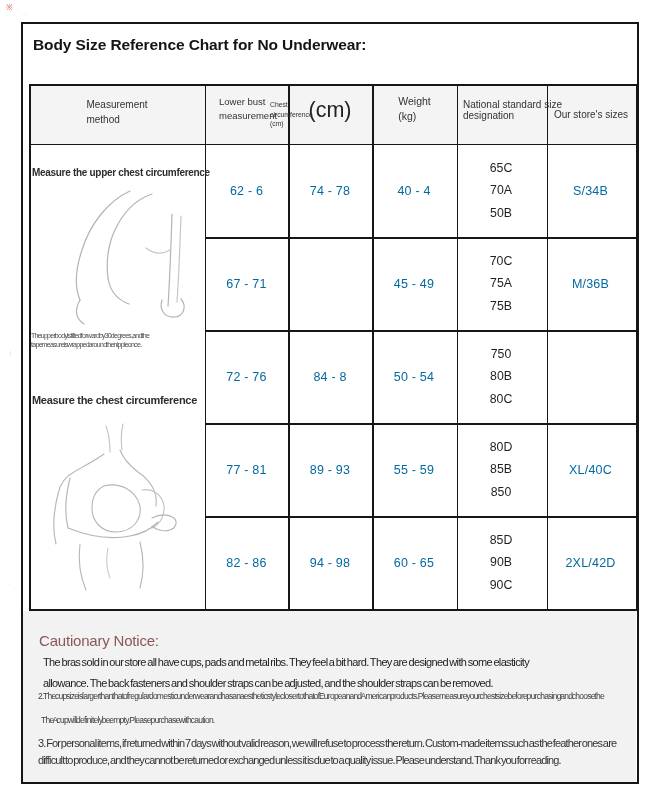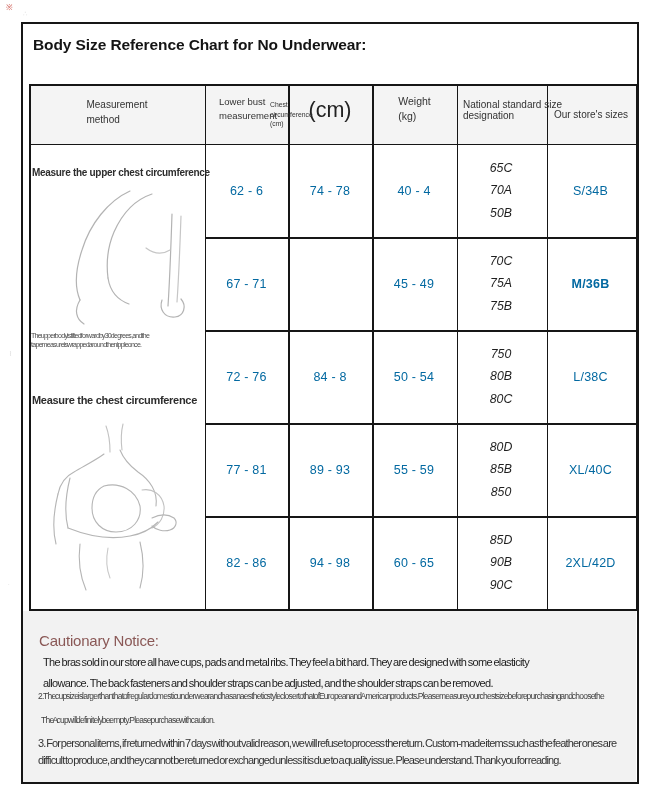--- a/index.html
+++ b/index.html
@@ -14,21 +14,21 @@
   #header-bg{left:29px;top:84px;width:607px;height:60px;background:#f4f4f4;}
   #notice-bg{left:23px;top:611px;width:613px;height:171px;background:#f2f2f2;}
   .vline{width:1.6px;background:#161616;top:84px;height:527px;}
   .hline{height:1.6px;background:#161616;}
   
   .title{font-size:15.5px;font-weight:700;color:#141414;letter-spacing:-0.1px;white-space:nowrap;}
   .hdr{color:#333;}
   .hdr .ln{display:block;white-space:nowrap;}
   .cell{display:flex;align-items:center;justify-content:center;font-size:12.5px;color:#0369a1;letter-spacing:0.2px;white-space:nowrap;}
   .cell3{display:flex;flex-direction:column;align-items:center;justify-content:center;font-size:12.3px;color:#1f1f1f;}
-  .cell3 .ln{display:block;line-height:22.5px;white-space:nowrap;font-style:italic;}
+  .cell3 .ln{display:block;line-height:22.5px;white-space:nowrap;}
   .mheading{font-weight:600;color:#2d2d2d;letter-spacing:-0.3px;white-space:nowrap;}
   .tiny{color:#4a4a4a;letter-spacing:-0.7px;word-spacing:-1.5px;}
   .tiny .ln{display:block;white-space:nowrap;}
   .notice-label{font-size:15px;color:#8a5856;letter-spacing:-0.2px;white-space:nowrap;}
   .notice-main{width:600px;color:#222;}
   .notice-main .ln{display:block;font-size:11px;line-height:21px;letter-spacing:-0.65px;word-spacing:-1px;white-space:nowrap;}
   .notice-small{width:600px;color:#3d3d3d;}
   .notice-small .ln{display:block;font-size:8.5px;line-height:12px;letter-spacing:-0.75px;word-spacing:-2px;white-space:nowrap;}
   .notice-3{width:600px;color:#333;}
   .notice-3 .ln{display:block;font-size:11px;line-height:17px;letter-spacing:-0.85px;word-spacing:-1.5px;white-space:nowrap;}
@@ -145,31 +145,30 @@
   </div>
   <div class="abs cell" style="left:546px;top:145px;width:89px;height:91px;">S/34B</div>
 
   <div class="abs cell" style="left:206px;top:238px;width:81px;height:91px;">67 - 71</div>
   <div class="abs cell" style="left:373px;top:238px;width:82px;height:91px;">45 - 49</div>
   <div class="abs cell3" style="left:457px;top:238px;width:88px;height:91px;">
     <span class="ln">70C</span>
     <span class="ln">75A</span>
     <span class="ln">75B</span>
   </div>
-  <div class="abs cell" style="left:546px;top:238px;width:89px;height:91px;font-weight:bold;">M/36B</div>
+  <div class="abs cell" style="left:546px;top:238px;width:89px;height:91px;">M/36B</div>
 
   <div class="abs cell" style="left:206px;top:331px;width:81px;height:91px;">72 - 76</div>
   <div class="abs cell" style="left:289px;top:331px;width:82px;height:91px;">84 - 8</div>
   <div class="abs cell" style="left:373px;top:331px;width:82px;height:91px;">50 - 54</div>
   <div class="abs cell3" style="left:457px;top:331px;width:88px;height:91px;">
     <span class="ln">750</span>
     <span class="ln">80B</span>
     <span class="ln">80C</span>
   </div>
-  <div class="abs cell" style="left:546px;top:331px;width:89px;height:91px;">L/38C</div>
 
   <div class="abs cell" style="left:206px;top:424px;width:81px;height:91px;">77 - 81</div>
   <div class="abs cell" style="left:289px;top:424px;width:82px;height:91px;">89 - 93</div>
   <div class="abs cell" style="left:373px;top:424px;width:82px;height:91px;">55 - 59</div>
   <div class="abs cell3" style="left:457px;top:424px;width:88px;height:91px;">
     <span class="ln">80D</span>
     <span class="ln">85B</span>
     <span class="ln">850</span>
   </div>
   <div class="abs cell" style="left:546px;top:424px;width:89px;height:91px;">XL/40C</div>

